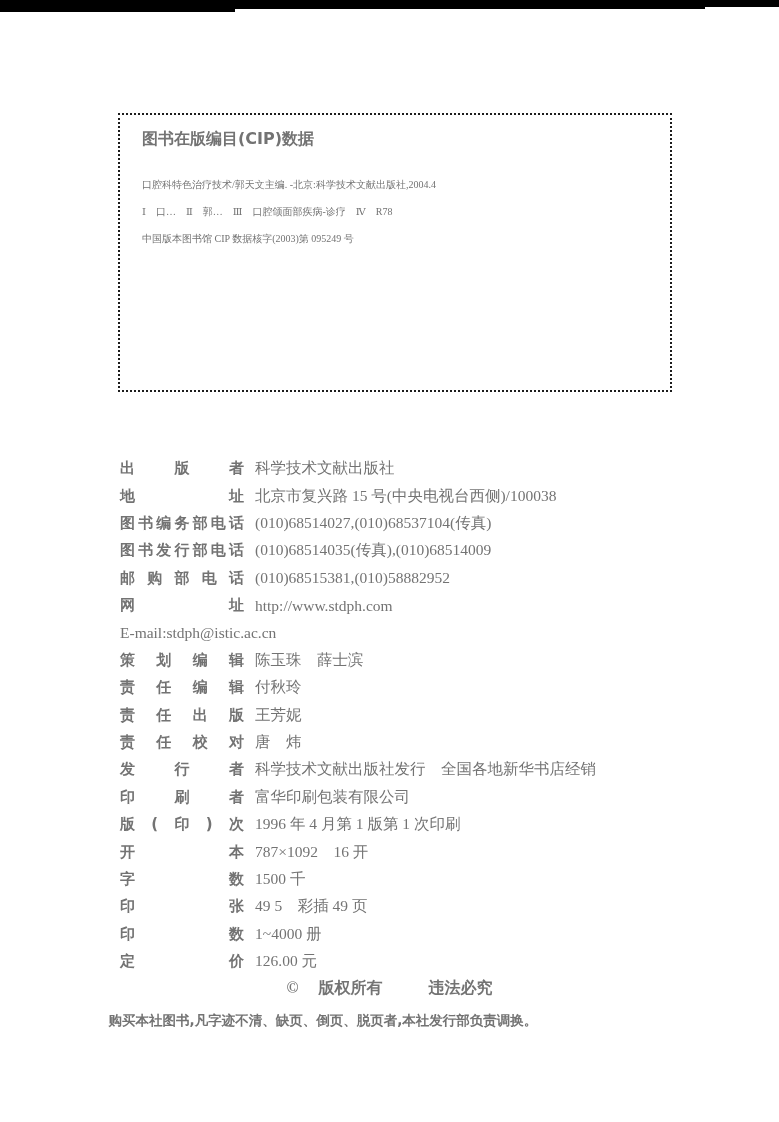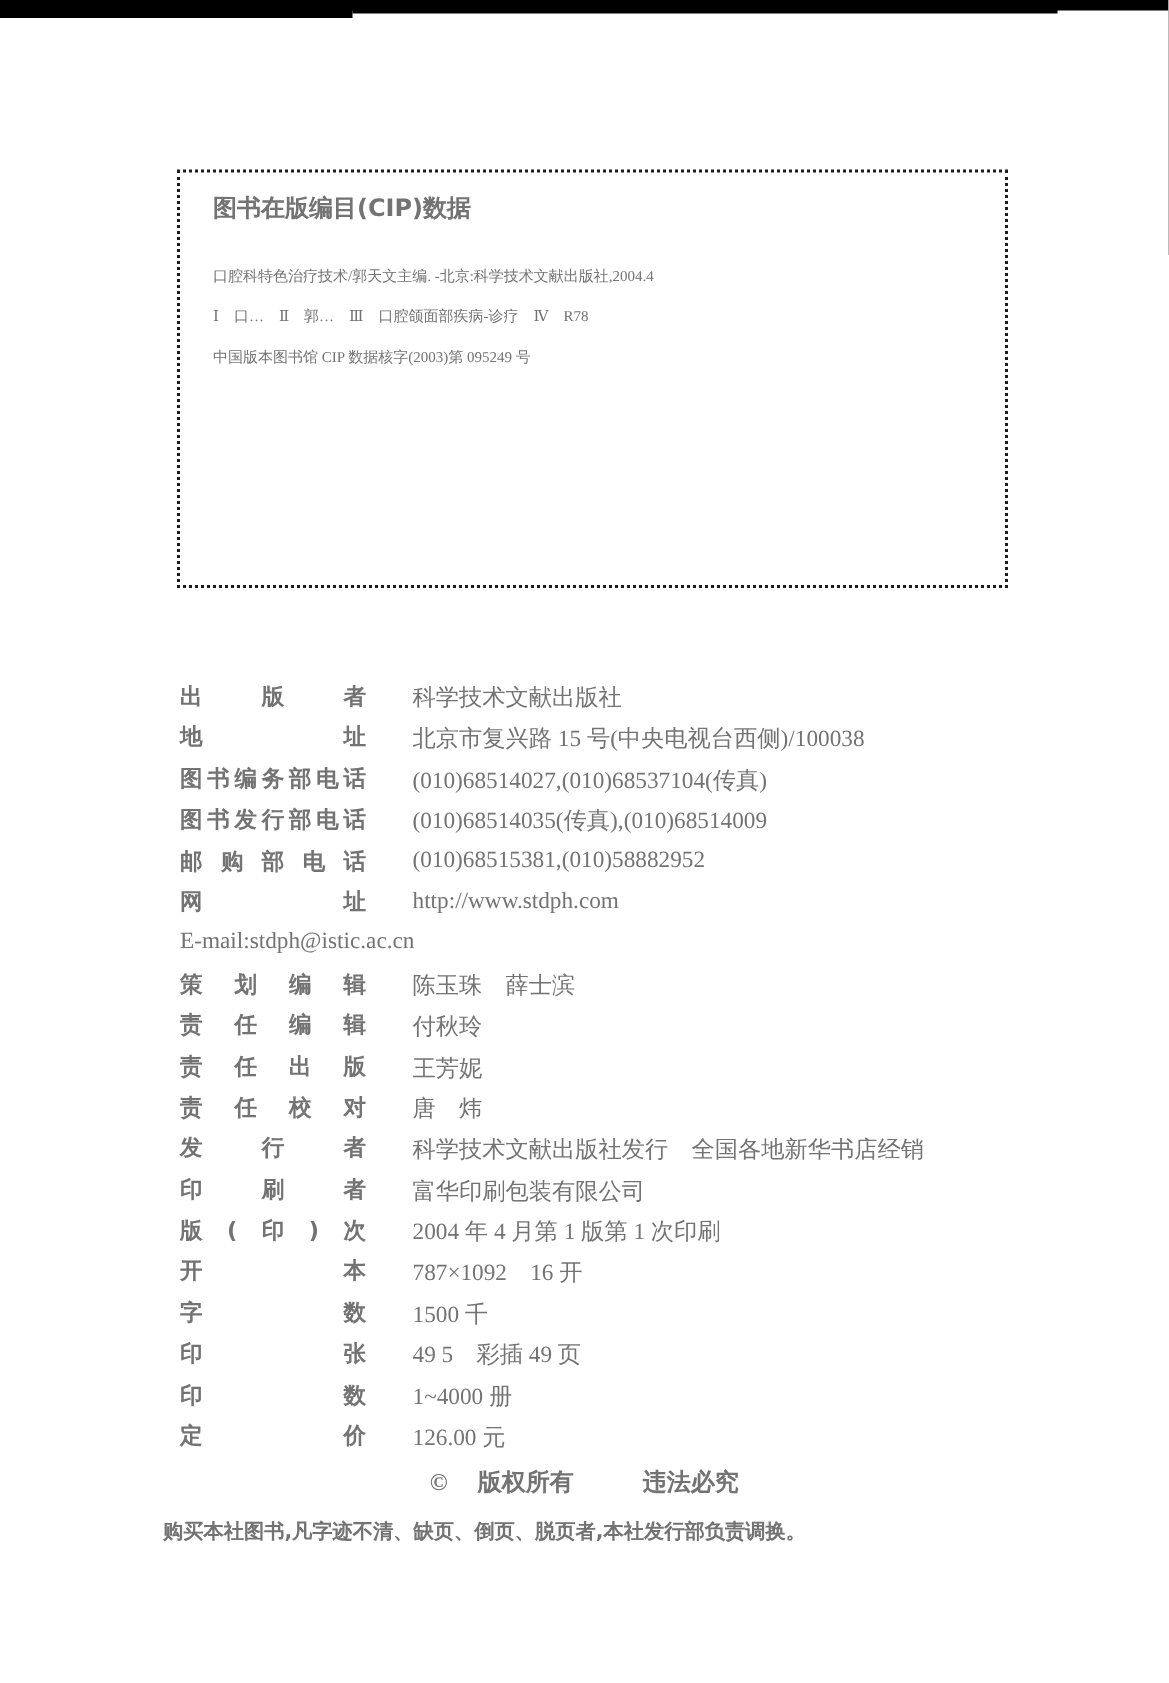--- a/index.html
+++ b/index.html
@@ -30,21 +30,21 @@
     font-family:"DejaVu Sans","Liberation Sans",sans-serif;
     font-weight:bold; font-size:16px; line-height:24px;
     margin-bottom:20px;
   }
   .cip-line { font-size:10px; line-height:27px; white-space:nowrap; }
   .cip-lines > div:nth-child(4) { margin-top:3px; }
   .cip-lines > div:nth-child(5) { margin-top:10px; }
 
   
   .colophon { position:absolute; left:120px; top:455px; width:580px; }
-  .colophon-row { display:flex; align-items:flex-start; height:27.4px; font-size:15.5px; white-space:nowrap;gap:20px; }
+  .colophon-row { display:flex; align-items:center; height:27.4px; font-size:15.5px; white-space:nowrap; }
   .colophon-label {
     flex:0 0 124px; width:124px; margin-right:11px;
     font-family:"DejaVu Sans","Liberation Sans",sans-serif;
     font-weight:bold; font-size:15px;
     text-align:justify; text-align-last:justify;
   }
   .colophon-value { font-size:15.5px; }
   .colophon-fulltext { font-size:15.5px; }
 
   
@@ -128,21 +128,21 @@
       <div class="colophon-row">
         <span class="colophon-label">发行者</span>
         <span class="colophon-value">科学技术文献出版社发行　全国各地新华书店经销</span>
       </div>
       <div class="colophon-row">
         <span class="colophon-label">印刷者</span>
         <span class="colophon-value">富华印刷包装有限公司</span>
       </div>
       <div class="colophon-row">
         <span class="colophon-label">版(印)次</span>
-        <span class="colophon-value">2004 年 4 月第 1 版第 1 次印刷</span>
+        <span class="colophon-value">1996 年 4 月第 1 版第 1 次印刷</span>
       </div>
       <div class="colophon-row">
         <span class="colophon-label">开本</span>
         <span class="colophon-value">787×1092　16 开</span>
       </div>
       <div class="colophon-row">
         <span class="colophon-label">字数</span>
         <span class="colophon-value">1500 千</span>
       </div>
       <div class="colophon-row">

